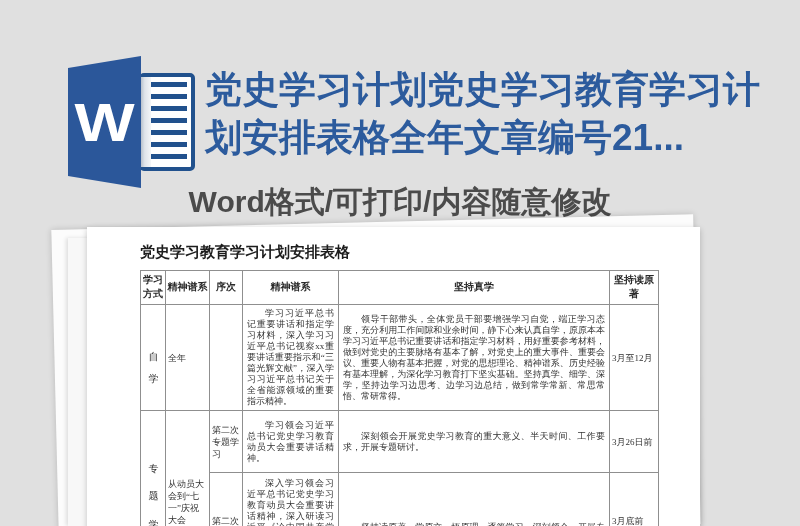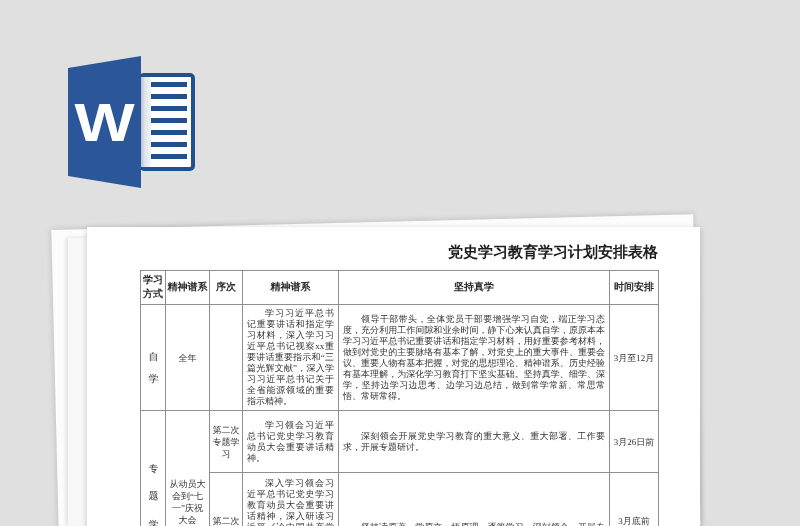--- a/index.html
+++ b/index.html
@@ -58,36 +58,36 @@
     background:#f8f8f8; box-shadow:-2px 0 4px rgba(0,0,0,0.12); z-index:2;
   }
   .page {
     position:absolute; left:87px; top:227px; width:613px; height:310px;
     background:#ffffff; z-index:3; overflow:hidden;
     box-shadow:0 2px 6px rgba(0,0,0,0.22);
   }
 
   
   .doc-title {
-    position:absolute; left:53px; top:16px; width:518px; text-align:right;
+    position:absolute; left:53px; top:16px; width:518px; text-align:left;
     font-size:15px; font-weight:bold; color:#1d1d1d;
     font-family:"Liberation Sans", sans-serif;
   }
   table.plan {
     position:absolute; left:53px; top:43px; width:518px;
     border-collapse:collapse; table-layout:fixed;
     font-family:"Liberation Serif","DejaVu Serif",serif;
     color:#333; font-size:9px;
   }
   table.plan td, table.plan th { border:1px solid #8f8f8f; vertical-align:middle; }
   table.plan th {
     font-size:10px; line-height:14px; font-weight:bold; color:#2a2a2a;
     text-align:center; padding:2px 1px;
   }
-  td.center { text-align:center; padding:2px; line-height:12px; }
+  td.center { text-align:left; padding:2px; line-height:12px; }
   td.para { padding:3px 4px; vertical-align:middle; }
   .jpara { text-indent:2em; text-align:justify; line-height:11px; }
   .vtext {
     display:flex; justify-content:center;
     writing-mode:vertical-lr; text-orientation:upright;
     font-size:10px; margin:0 auto;
   }
   .v-self { letter-spacing:2.2em; padding-top:14px; }
   .v-topic { letter-spacing:2.8em; padding-top:18px; }
   tr.hdr { height:34px;font-family:Liberation Mono, monospace; }
@@ -101,20 +101,22 @@
 <div class="banner">
   <div class="word-icon">
     <div class="doc-sheet">
       <div class="doc-lines"></div>
     </div>
     <div class="fold-strip"></div>
     <div class="w-panel">
       <span class="w-letter">W</span>
     </div>
   </div>
+  <div class="banner-title">党史学习计划党史学习教育学习计划安排表格全年文章编号21...</div>
+  <div class="banner-subtitle">Word格式/可打印/内容随意修改</div>
 </div>
 
 <div class="sheet-back1"></div>
 <div class="sheet-back2"></div>
 
 <div class="page">
   <div class="doc-title">党史学习教育学习计划安排表格</div>
 
   <table class="plan">
     <colgroup>
@@ -125,21 +127,21 @@
         <col style="width:271px">
         <col style="width:49px">
     </colgroup>
     <tbody>
         <tr class="hdr">
       <th>学习方式</th>
       <th>精神谱系</th>
       <th>序次</th>
       <th>精神谱系</th>
       <th>坚持真学</th>
-      <th>时间安排</th>
+      <th>坚持读原著</th>
     </tr>
     <tr class="r1">
       <td>
         <div class="vtext v-self">自学</div>
       </td>
       <td class="center">全年</td>
       <td class="center"></td>
       <td class="para">
         <div class="jpara">学习习近平总书记重要讲话和指定学习材料，深入学习习近平总书记视察xx重要讲话重要指示和“三篇光辉文献”，深入学习习近平总书记关于全省能源领域的重要指示精神。</div>
       </td>
@@ -151,21 +153,21 @@
     <tr class="r2">
       <td rowspan="2">
         <div class="vtext v-topic">专题学习</div>
       </td>
       <td rowspan="2" class="center">从动员大会到“七一”庆祝大会</td>
       <td class="center">第二次专题学习</td>
       <td class="para">
         <div class="jpara">学习领会习近平总书记党史学习教育动员大会重要讲话精神。</div>
       </td>
       <td class="para">
-        <div class="jpara">深刻领会开展党史学习教育的重大意义、重大部署、工作要求，开展专题研讨。</div>
+        <div class="jpara">深刻领会开展党史学习教育的重大意义、半天时间、工作要求，开展专题研讨。</div>
       </td>
       <td class="center">3月26日前</td>
     </tr>
     <tr class="r3">
       <td class="center">第二次专题学习</td>
       <td class="para">
         <div class="jpara">深入学习领会习近平总书记党史学习教育动员大会重要讲话精神，深入研读习近平《论中国共产党历史》，学习《毛泽东 邓小平 江泽民 胡锦涛关于中国共产党历史论述摘编》，及时跟进学习</div>
       </td>
       <td class="para">
         <div class="jpara">坚持读原著、学原文、悟原理，逐篇学习、深刻领会，开展专题研讨。</div>

